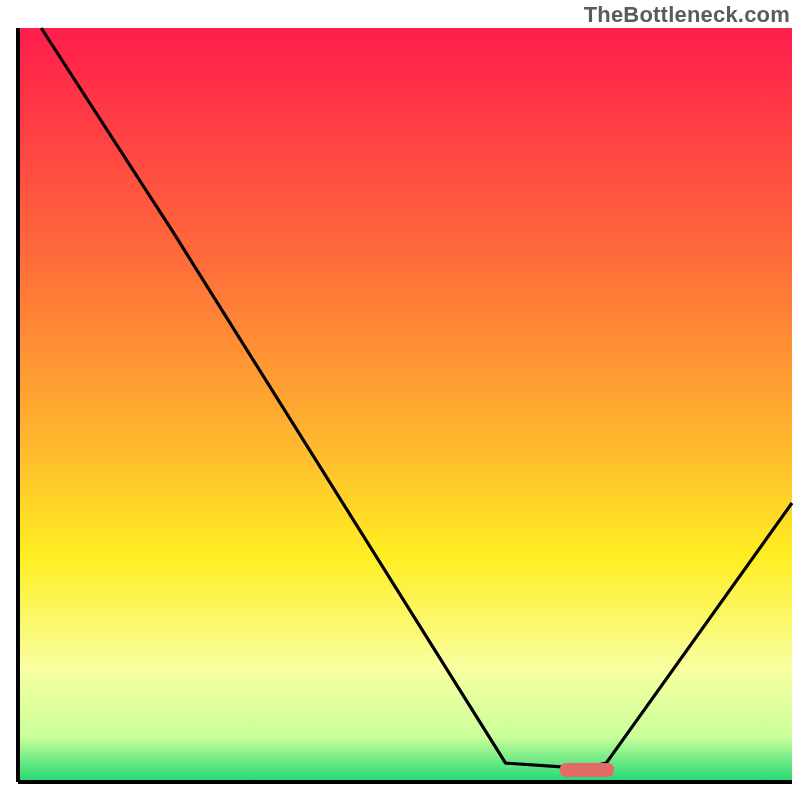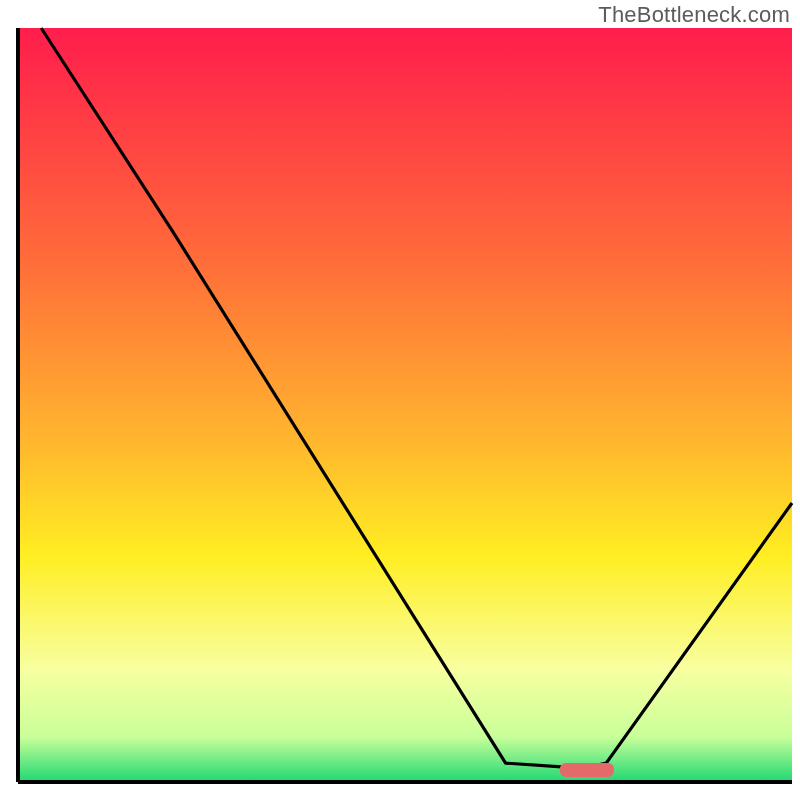--- a/index.html
+++ b/index.html
@@ -14,21 +14,21 @@
   .container {
     position: relative;
     width: 800px;
     height: 800px;
   }
   .watermark {
     position: absolute;
     top: 2px;
     right: 10px;
     font-size: 22px;
-    font-weight: 400;
+    font-weight: 700;
     color: #5b5b5b;
     letter-spacing: 0.2px;
     z-index: 5;
     user-select: none;
   }
   svg.plot {
     position: absolute;
     left: 0;
     top: 0;
     width: 800px;

